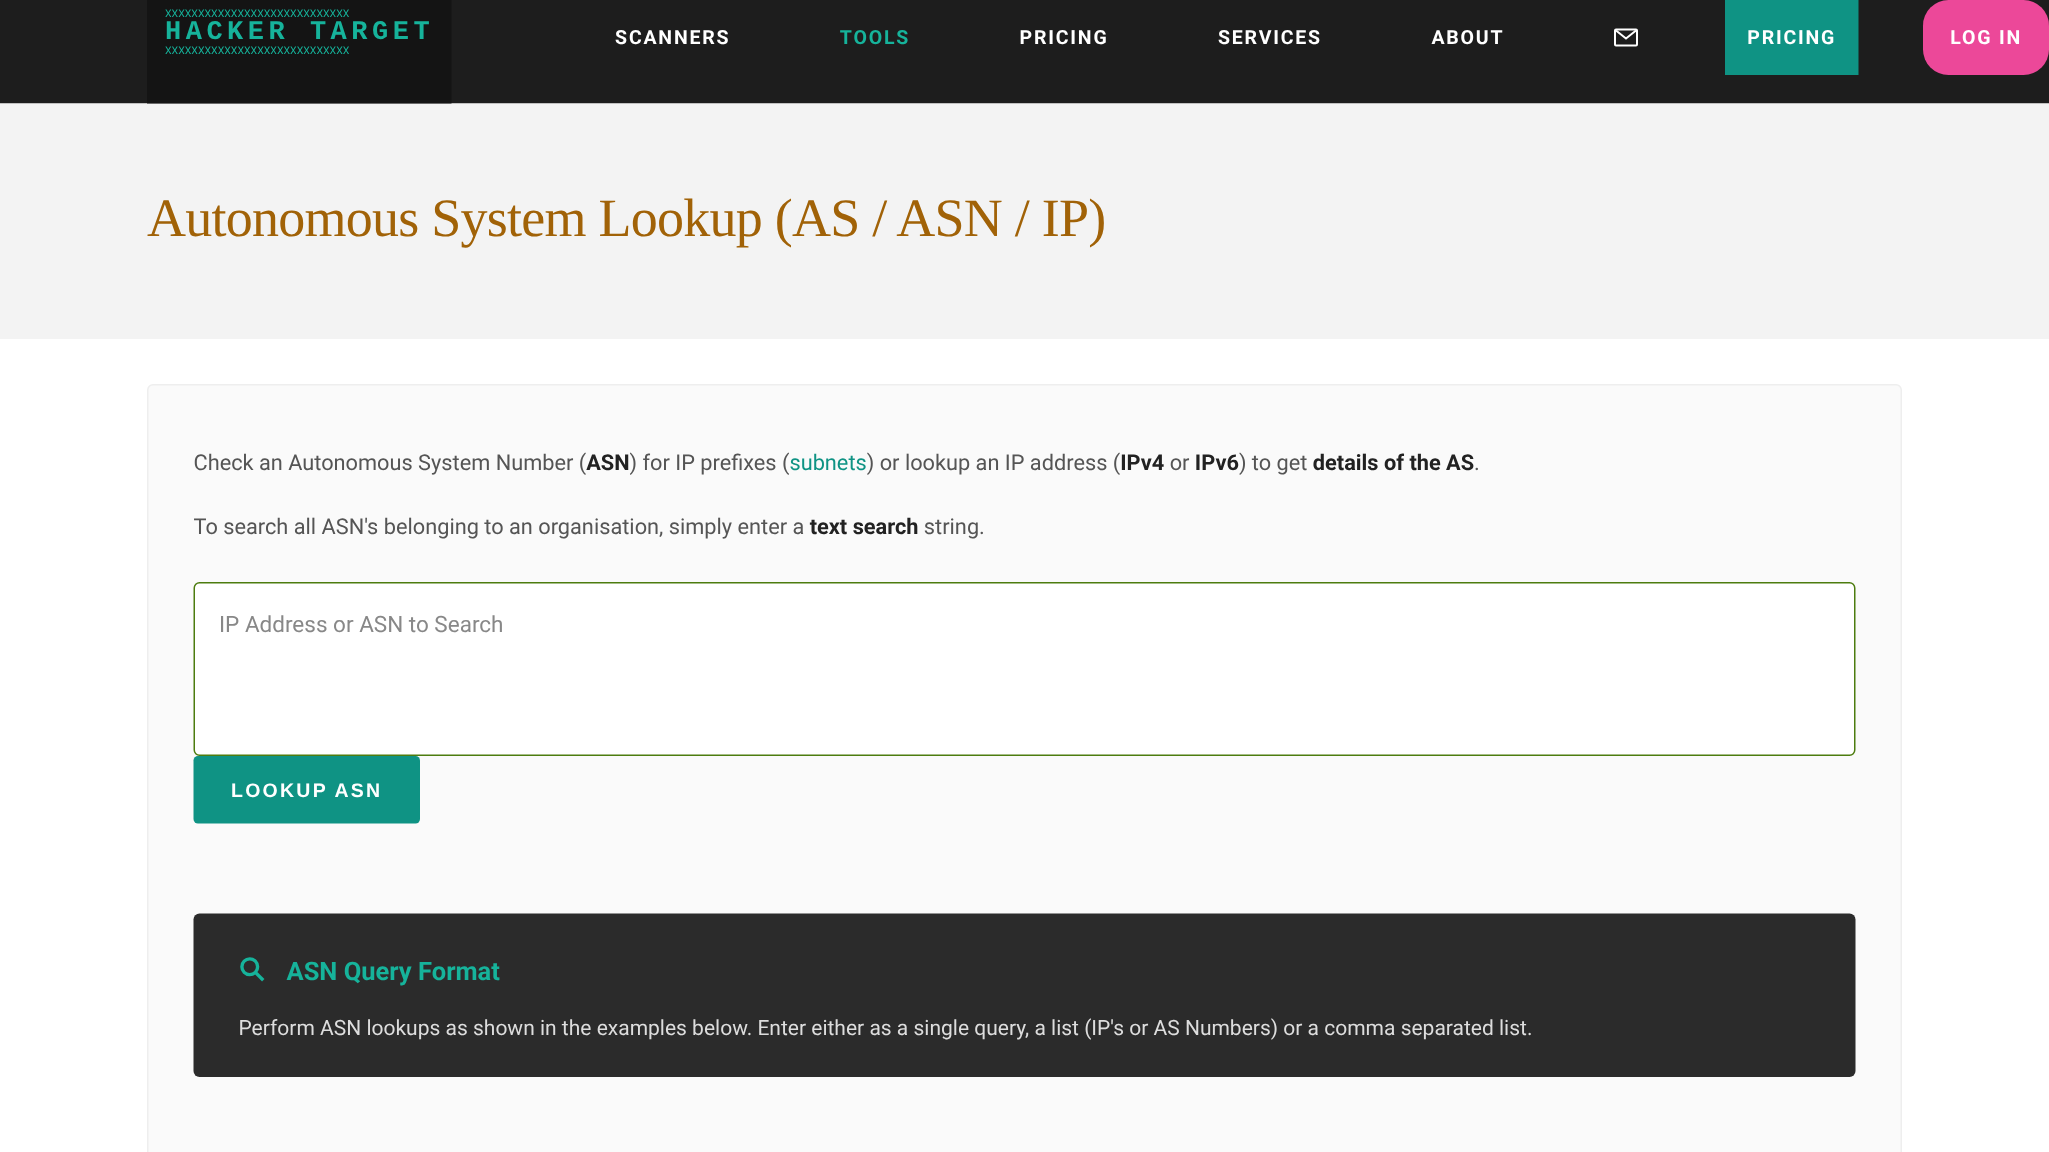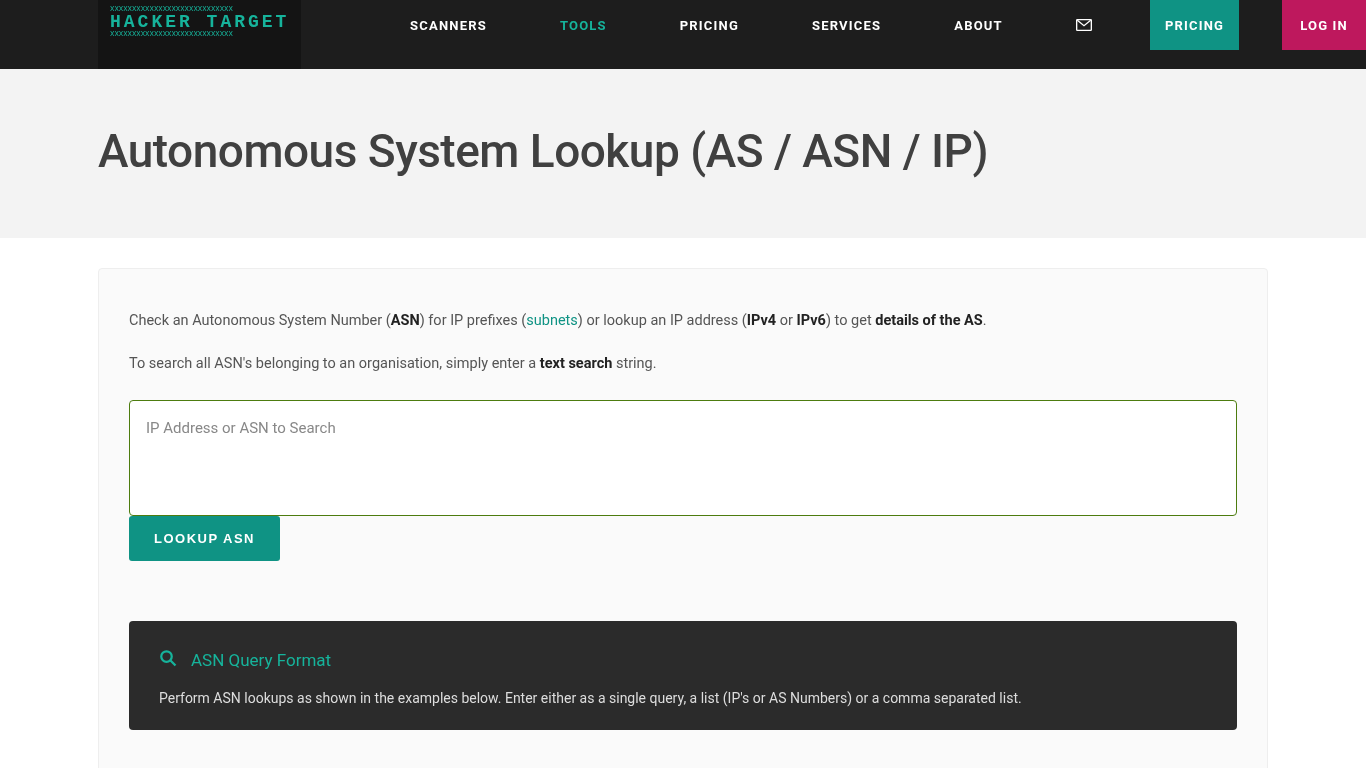--- a/index.html
+++ b/index.html
@@ -7,46 +7,46 @@
 
 
 .topbar { background: #1d1d1d; height: 69px; display: flex; padding-left: 98px; }
 .logo-box { background: #141414; padding: 6px 12px; }
 .logo-text { color: #16b39b; font-family: "Courier New", monospace; font-weight: 700; font-size: 18px; letter-spacing: 3px; line-height: 1; }
 .logo-deco { color: #16b39b; font-size: 7px; letter-spacing: 0px; line-height: 1; }
 .nav { margin-left: auto; display: flex; align-items: stretch; height: 50px; gap: 43px; }
 .nav a { display: flex; align-items: center; padding: 0 15px; font-size: 13px; font-weight: 700; letter-spacing: 1.2px; color: #fff; text-decoration: none; }
 .nav a.active { color: #16b39b; }
 .nav a.pricing { background: #0f9384; }
-.nav a.login { background: #be185d; padding: 0 18px; }
+.nav a.login { background: #ec4899; padding: 0 18px; border-radius: 17px; }
 .nav a.mail { font-size: 14px; }
 .mail-svg { width:16px; height:14px; }
 
 
 .title-band { background: #f3f3f3; padding: 55px 0 60px 0; }
 .container { width: 1200px; margin: 0 auto; padding: 0 15px; }
-.page-title { font-size: 46px; font-weight: 500; color: #404040; letter-spacing: -0.5px; }
+.page-title { font-size: 36px; font-weight: 500; color: #a16207; letter-spacing: -0.5px; font-family: Liberation Serif, serif; }
 
 
 .main-wrap { padding-top: 30px; }
 .card { background: #fafafa; border: 1px solid #eee; border-radius: 4px; padding: 40px 30px 60px 30px; }
 .intro p { font-size: 14.5px; color: #555; line-height: 1.6; margin-bottom: 20px; }
 .intro b { color: #222; font-weight: 700; }
 .intro a { color: #0f9384; text-decoration: none; }
 
 .search-box { margin-top: 25px; border: 1px solid #4d7c0f; border-radius: 4px; background: #fff; padding: 0; }
 .search-box textarea { width: 100%; border: none; resize: none; font-family: inherit; font-size: 15px; color: #555; padding: 18px 16px; height: 110px; outline: none; background: transparent; }
 .search-box textarea::placeholder { color: #888; }
 
 .lookup-btn { background: #0f9384; color: #fff; border: none; padding: 15px 25px; font-size: 13px; font-weight: 700; letter-spacing: 1.5px; border-radius: 3px; cursor: pointer; }
 
 .dark-panel { margin-top: 60px; background: #2b2b2b; border-radius: 4px; padding: 28px 30px 20px 30px; color: #eee; }
 .dark-panel .hd { display: flex; align-items: center; gap: 14px; margin-bottom: 16px; }
 .dark-panel .hd .icon { color: #16b39b; }
-.dark-panel .hd h3 { color: #16b39b; font-size: 17px; font-weight: 400; }
+.dark-panel .hd h3 { color: #16b39b; font-size: 17px; font-weight: 700; }
 .dark-panel p { font-size: 14px; color: #ddd; line-height: 1.6; }
 .mag { width:18px; height:18px; }
 </style>
 </head>
 <body>
 
 <div class="topbar">
   <div class="logo-box">
     <div class="logo-deco">XXXXXXXXXXXXXXXXXXXXXXXXXXXX</div>
     <div class="logo-text">HACKER TARGET</div>

